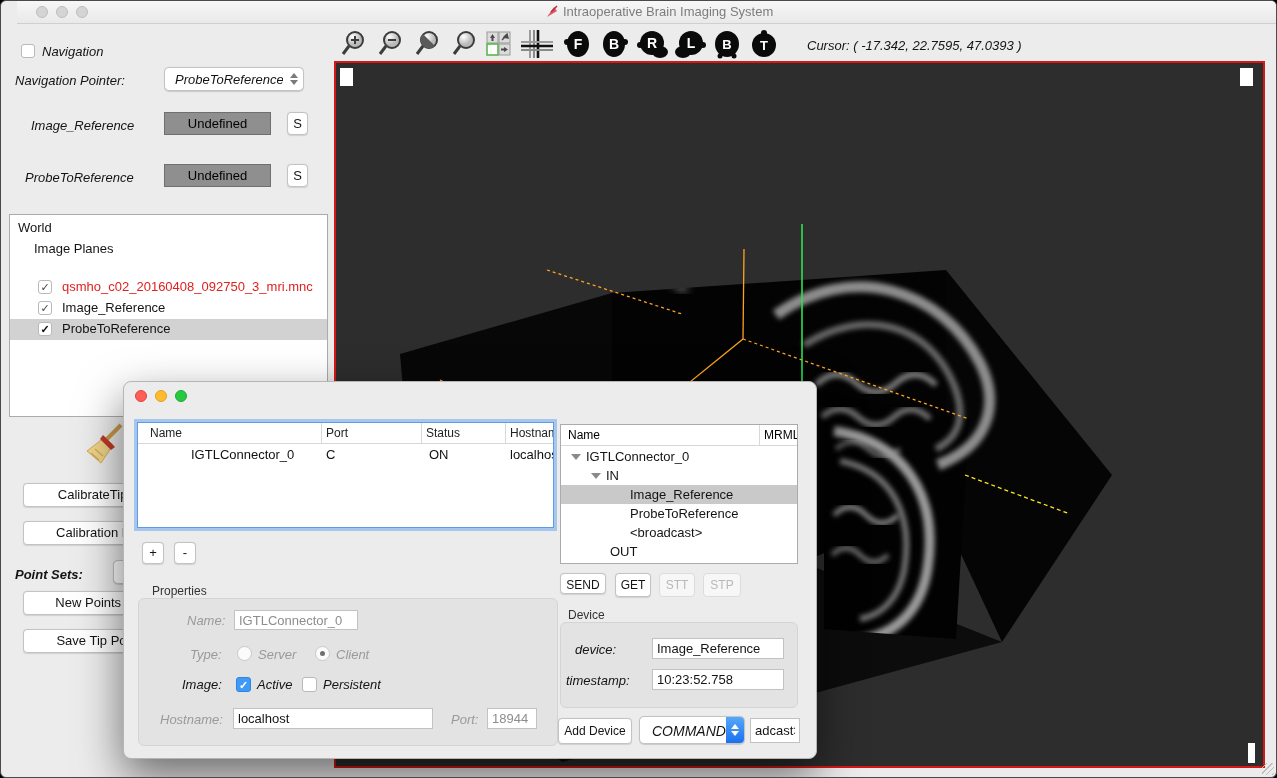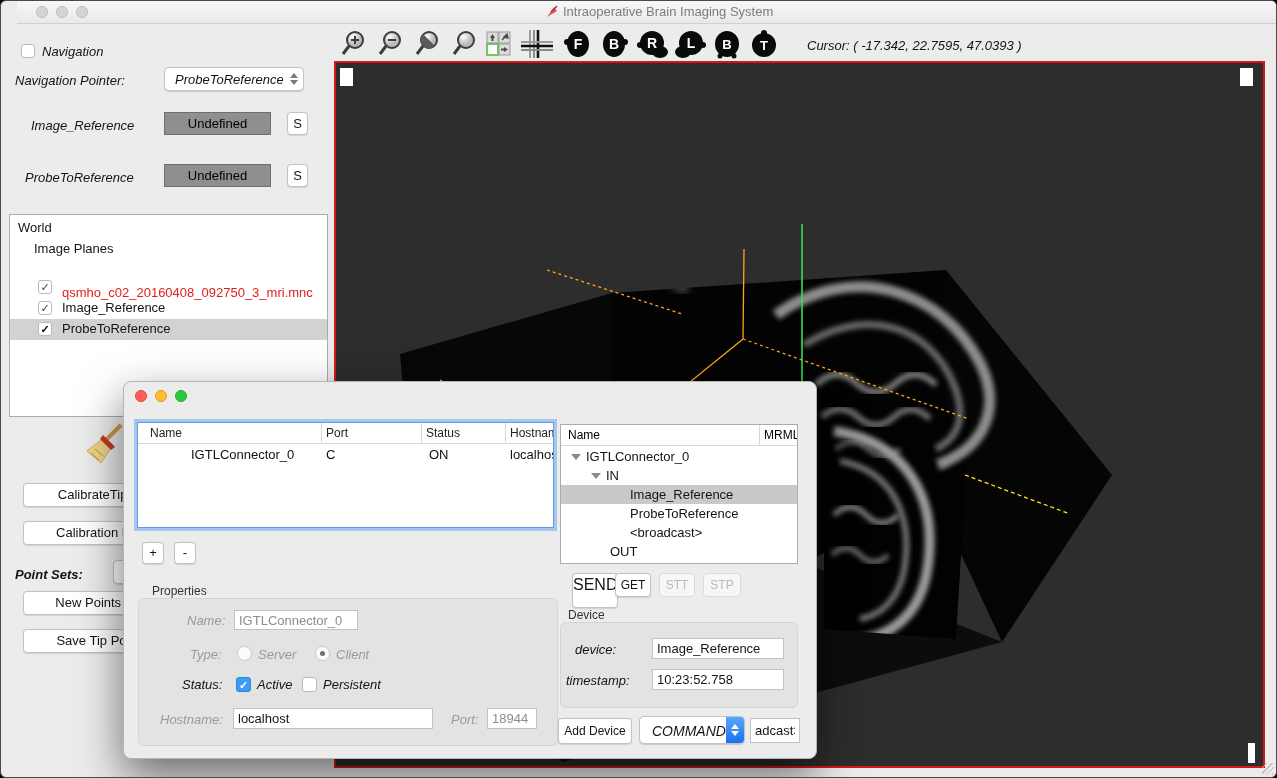--- a/index.html
+++ b/index.html
@@ -180,21 +180,21 @@
 
     <div class="treebox" style="left:8px;top:213px;width:319px;height:203px">
       <div class="trow" style="top:5px">
           <span style="position:absolute;left:8px">World</span>
         </div>
       <div class="trow" style="top:26px">
           <span style="position:absolute;left:24px">Image Planes</span>
         </div>
       <div class="trow red" style="top:62px">
         <div class="cb checked" style="left:28px;top:3px"></div>
-        <span style="position:absolute;left:52px;top:8px">qsmho_c02_20160408_092750_3_mri.mnc</span>
+        <span style="position:absolute;left:52px;top:2px">qsmho_c02_20160408_092750_3_mri.mnc</span>
       </div>
       <div class="trow" style="top:83px">
         <div class="cb checked" style="left:28px;top:3px"></div>
         <span style="position:absolute;left:52px;top:2px">Image_Reference</span>
       </div>
       <div class="trow sel" style="top:104px">
         <div class="cb checked dark" style="left:28px;top:3px"></div>
         <span style="position:absolute;left:52px;top:2px">ProbeToReference</span>
       </div>
     </div>
@@ -298,21 +298,21 @@
 
     <div class="grplbl" style="left:28px;top:202px">Properties</div>
     <div class="grp" style="left:14px;top:216px;width:420px;height:148px"></div>
     <div class="lbl grey" style="left:63px;top:231px">Name:</div>
     <input class="field" style="left: 110px; top: 228px; width: 124px; height: 20px; color: rgb(141, 141, 141);" value="IGTLConnector_0">
     <div class="lbl grey" style="left:66px;top:265px">Type:</div>
     <div class="radio" style="left:113px;top:264px"></div>
     <div class="lbl grey" style="left:134px;top:265px">Server</div>
     <div class="radio on" style="left:191px;top:264px"></div>
     <div class="lbl grey" style="left:212px;top:265px">Client</div>
-    <div class="lbl" style="left:58px;top:295px">Status:</div>
+    <div class="lbl" style="left:58px;top:295px">Image:</div>
     <div class="cb blue" style="left:112px;top:295px;width:15px;height:15px;line-height:14px"></div>
     <div class="lbl" style="left:133px;top:295px">Active</div>
     <div class="cb" style="left:178px;top:295px;width:15px;height:15px"></div>
     <div class="lbl" style="left:199px;top:295px">Persistent</div>
     <div class="lbl grey" style="left:36px;top:330px">Hostname:</div>
     <input class="field" style="left: 109px; top: 326px; width: 200px; height: 21px;" value="localhost">
     <div class="lbl grey" style="left:327px;top:330px">Port:</div>
     <input class="field" style="left: 363px; top: 326px; width: 50px; height: 21px; color: rgb(141, 141, 141);" value="18944">
 
     <div class="iotree">
@@ -322,21 +322,21 @@
         <span style="position:absolute;left:198px;top:0;width:1px;height:20px;background:#d8d8d8"></span>
       </div>
       <div class="iorow" style="top:22px"><span style="margin-left:10px" class="arr"></span><span>IGTLConnector_0</span></div>
       <div class="iorow" style="top:41px"><span style="margin-left:30px" class="arr"></span><span>IN</span></div>
       <div class="iorow sel" style="top:60px"><span style="margin-left:69px;display:inline-block">Image_Reference</span></div>
       <div class="iorow" style="top:79px"><span style="margin-left:69px;display:inline-block">ProbeToReference</span></div>
       <div class="iorow" style="top:98px"><span style="margin-left:69px;display:inline-block">&lt;broadcast&gt;</span></div>
       <div class="iorow" style="top:117px"><span style="margin-left:49px;display:inline-block">OUT</span></div>
     </div>
 
-    <div class="btn" style="left:448px;top:191px;width:46px;height:35px;line-height:22px;font-size:16px">SEND</div>
+    <div class="btn" style="left:436px;top:191px;width:46px;height:21px;line-height:22px;font-size:12px">SEND</div>
     <div class="btn" style="left:491px;top:191px;width:36px;height:24px;line-height:22px;font-size:12px">GET</div>
     <div class="btn disabled" style="left:535px;top:191px;width:36px;height:24px;line-height:22px;font-size:12px">STT</div>
     <div class="btn disabled" style="left:579px;top:191px;width:38px;height:24px;line-height:22px;font-size:12px">STP</div>
 
     <div class="grplbl" style="left:444px;top:226px">Device</div>
     <div class="grp" style="left:436px;top:240px;width:238px;height:86px"></div>
     <div class="lbl" style="left:451px;top:260px">device:</div>
     <input class="field" style="left: 528px; top: 256px; width: 132px; height: 21px;" value="Image_Reference">
     <div class="lbl" style="left:442px;top:291px">timestamp:</div>
     <input class="field" style="left: 528px; top: 287px; width: 132px; height: 21px;" value="10:23:52.758">

